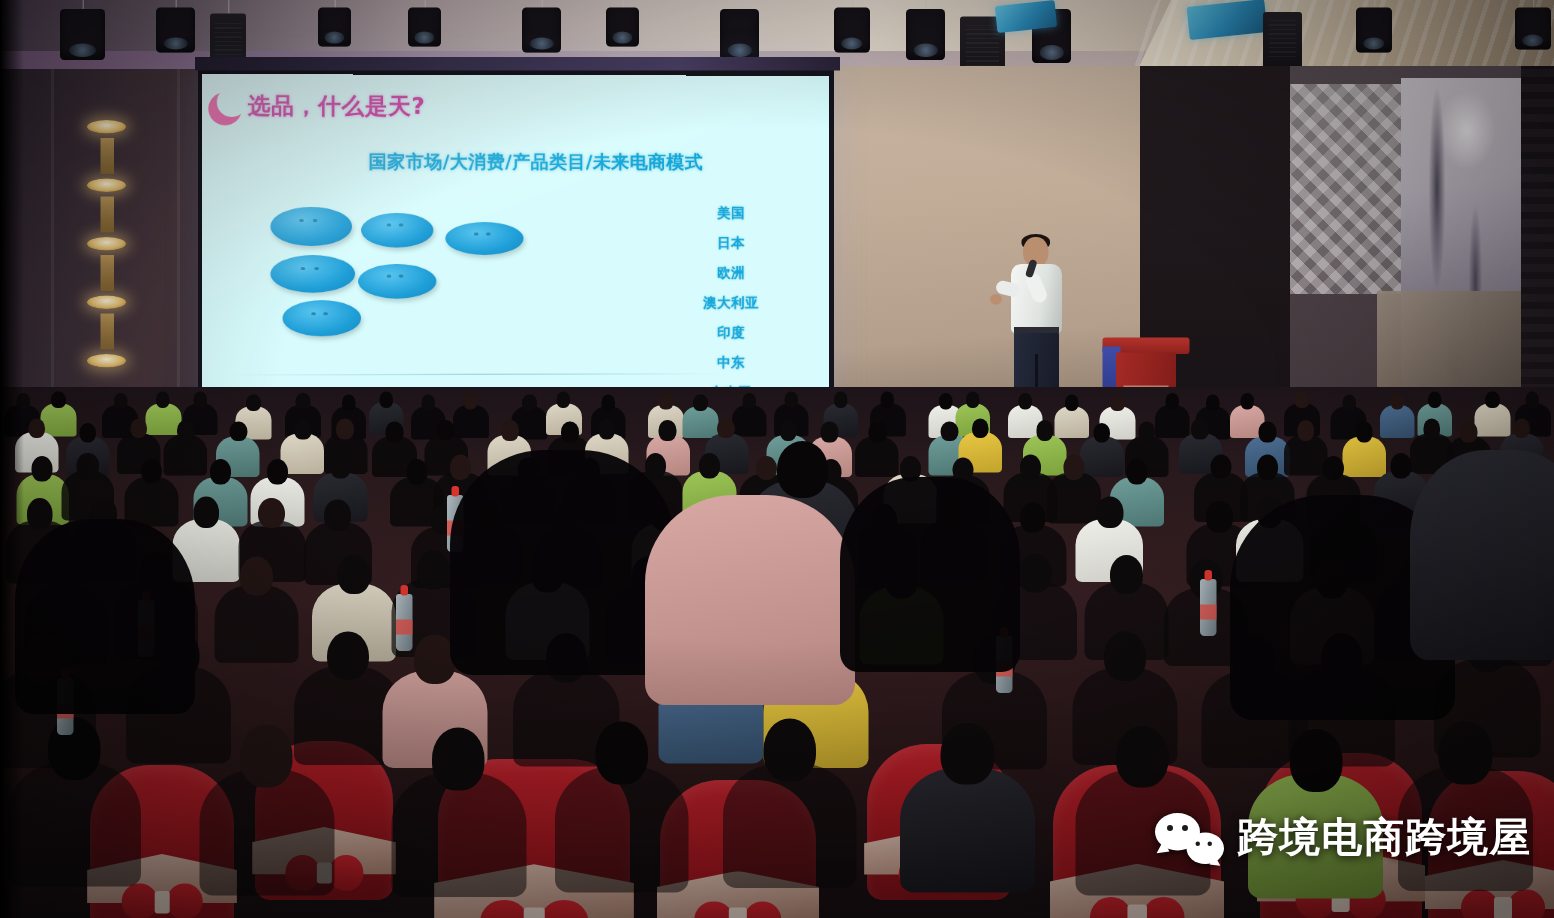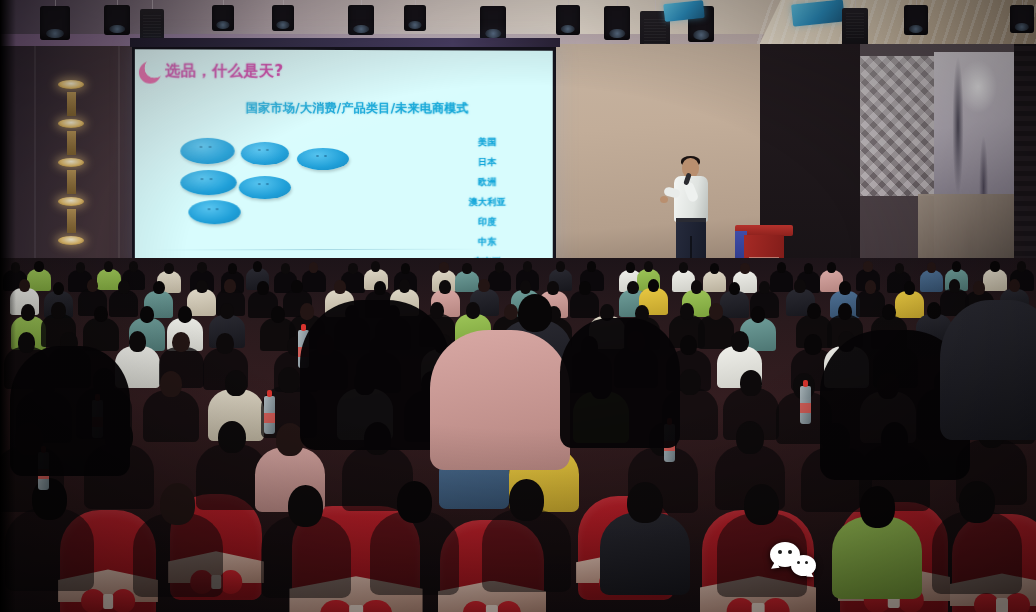--- a/index.html
+++ b/index.html
@@ -919,15 +919,16 @@
     <div class="wechat-icon">
       <div class="big">
           <span class="d1"></span>
           <span class="d2"></span>
         </div>
       <div class="small">
           <span class="d1"></span>
           <span class="d2"></span>
         </div>
     </div>
+    <div class="watermark-text">跨境电商跨境屋</div>
   </div>
 
 </div>
 
 </body></html>

